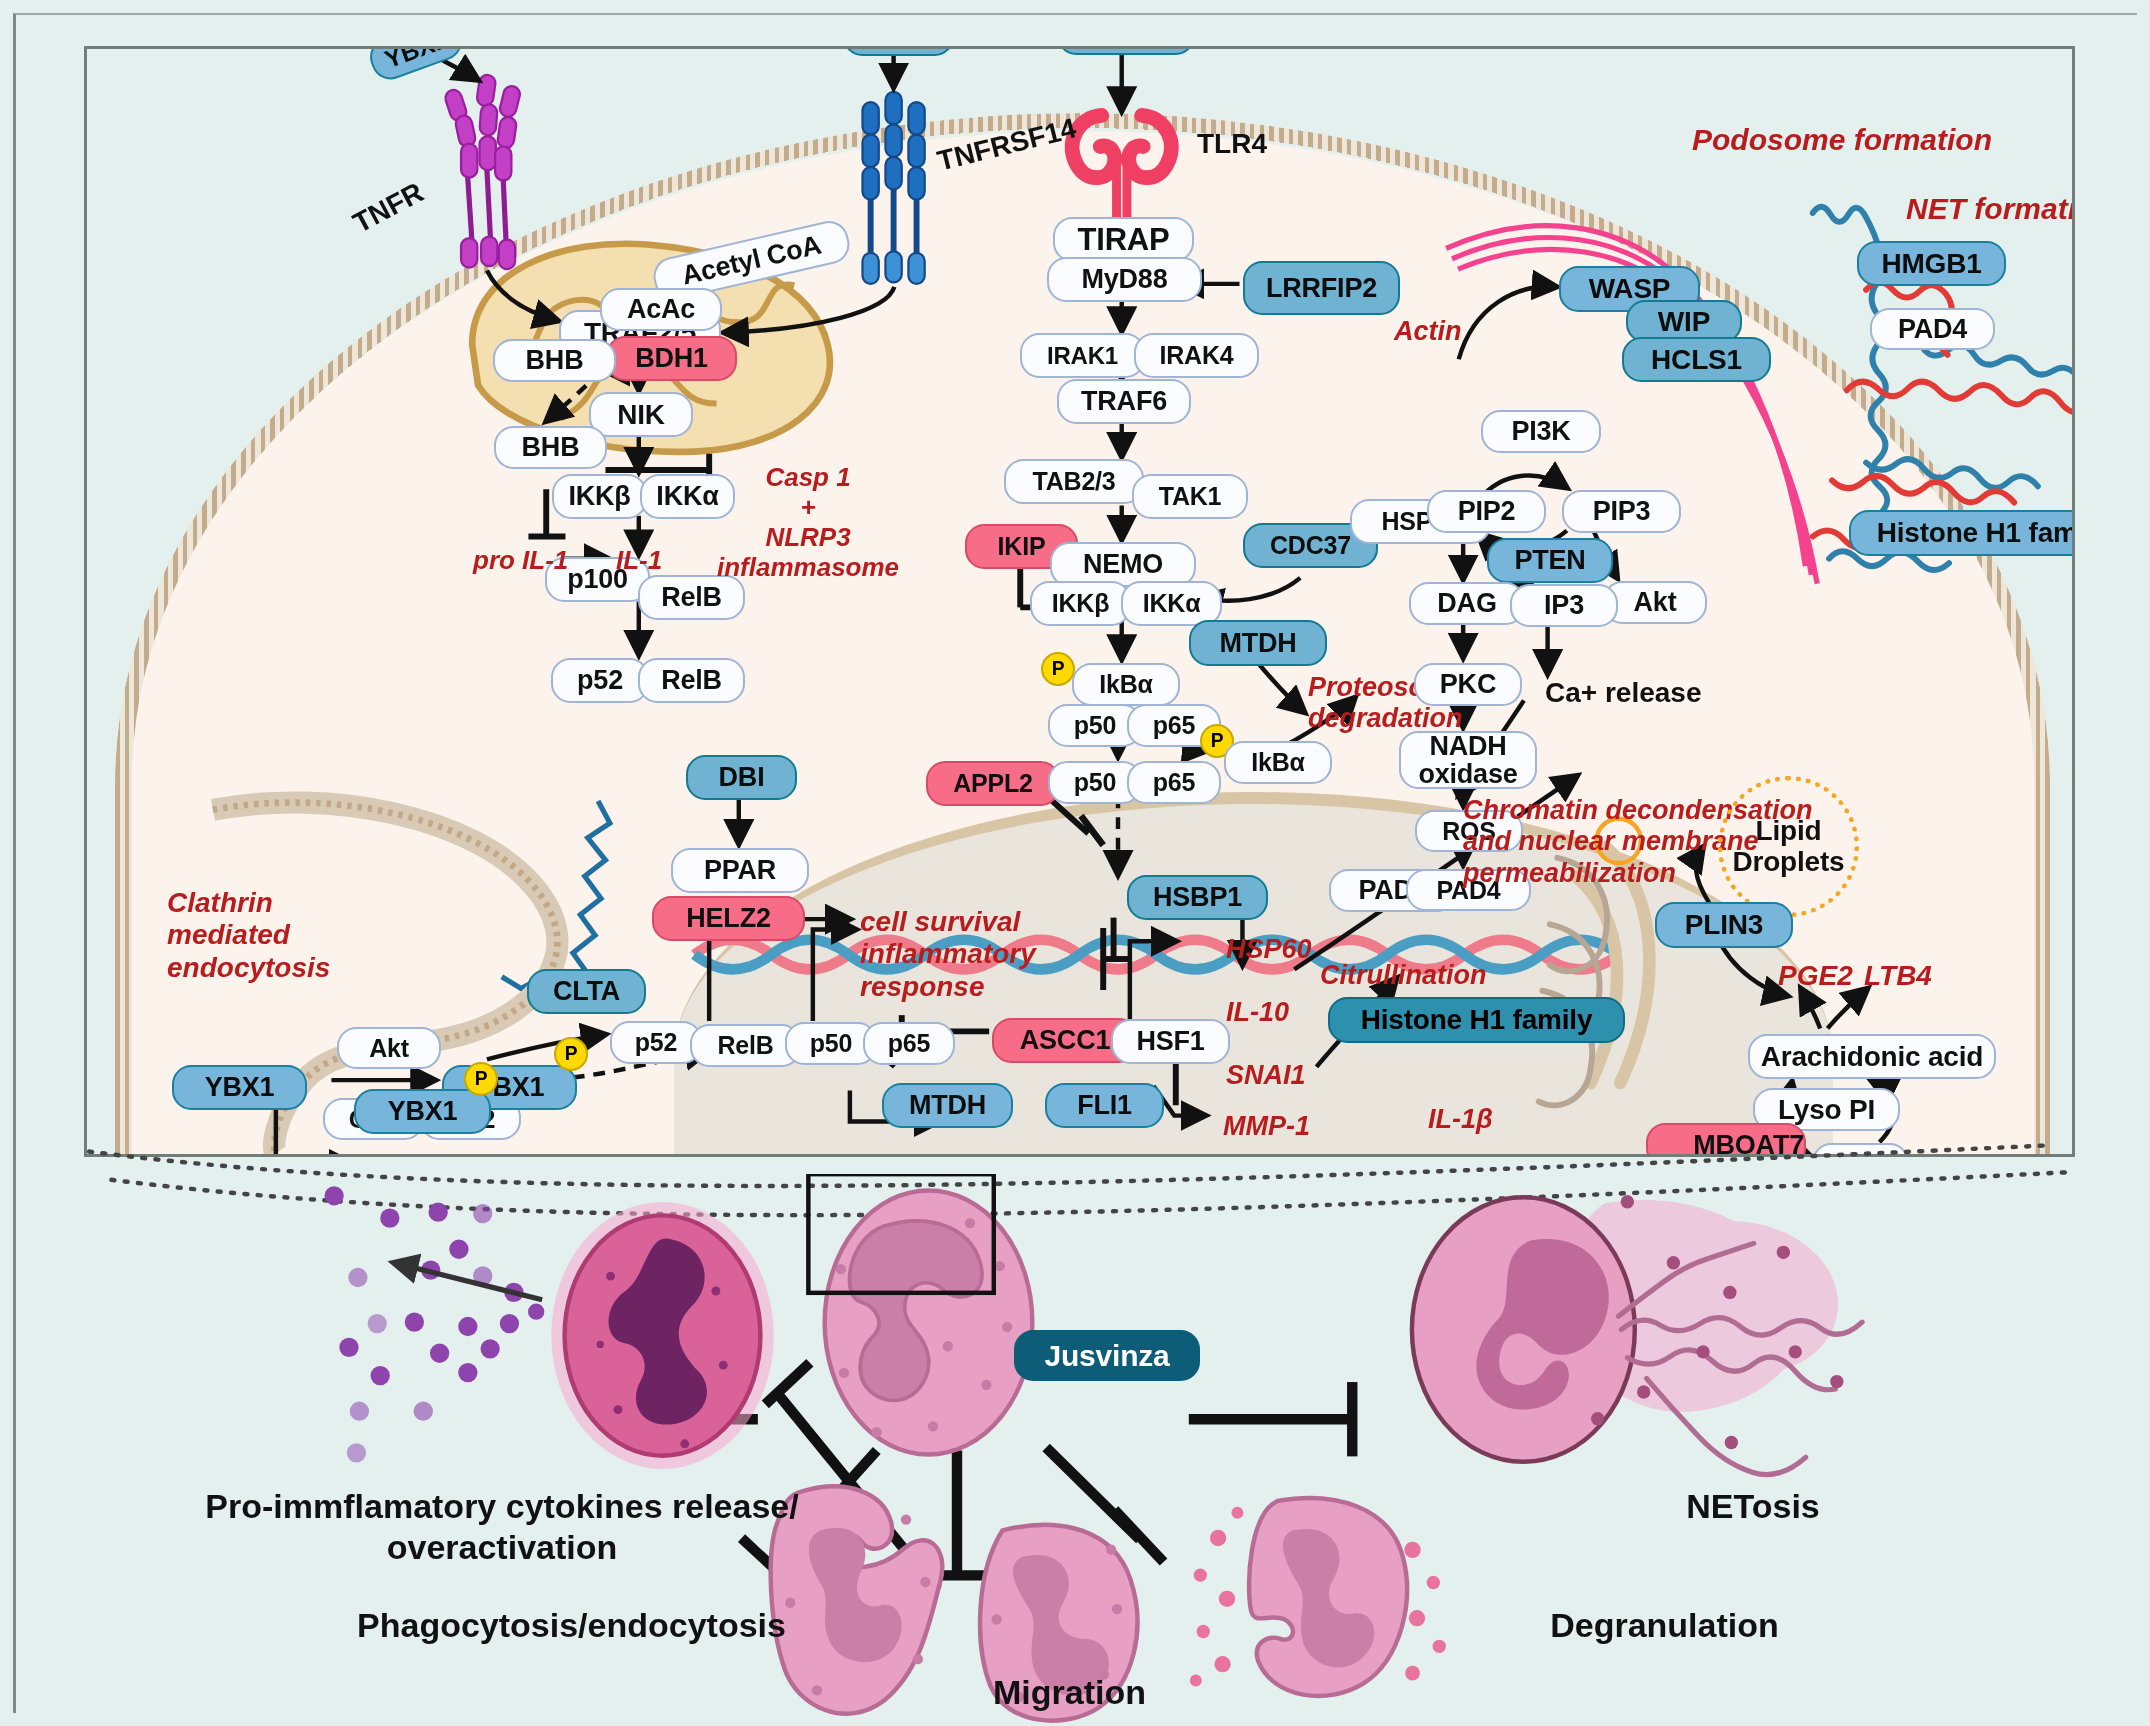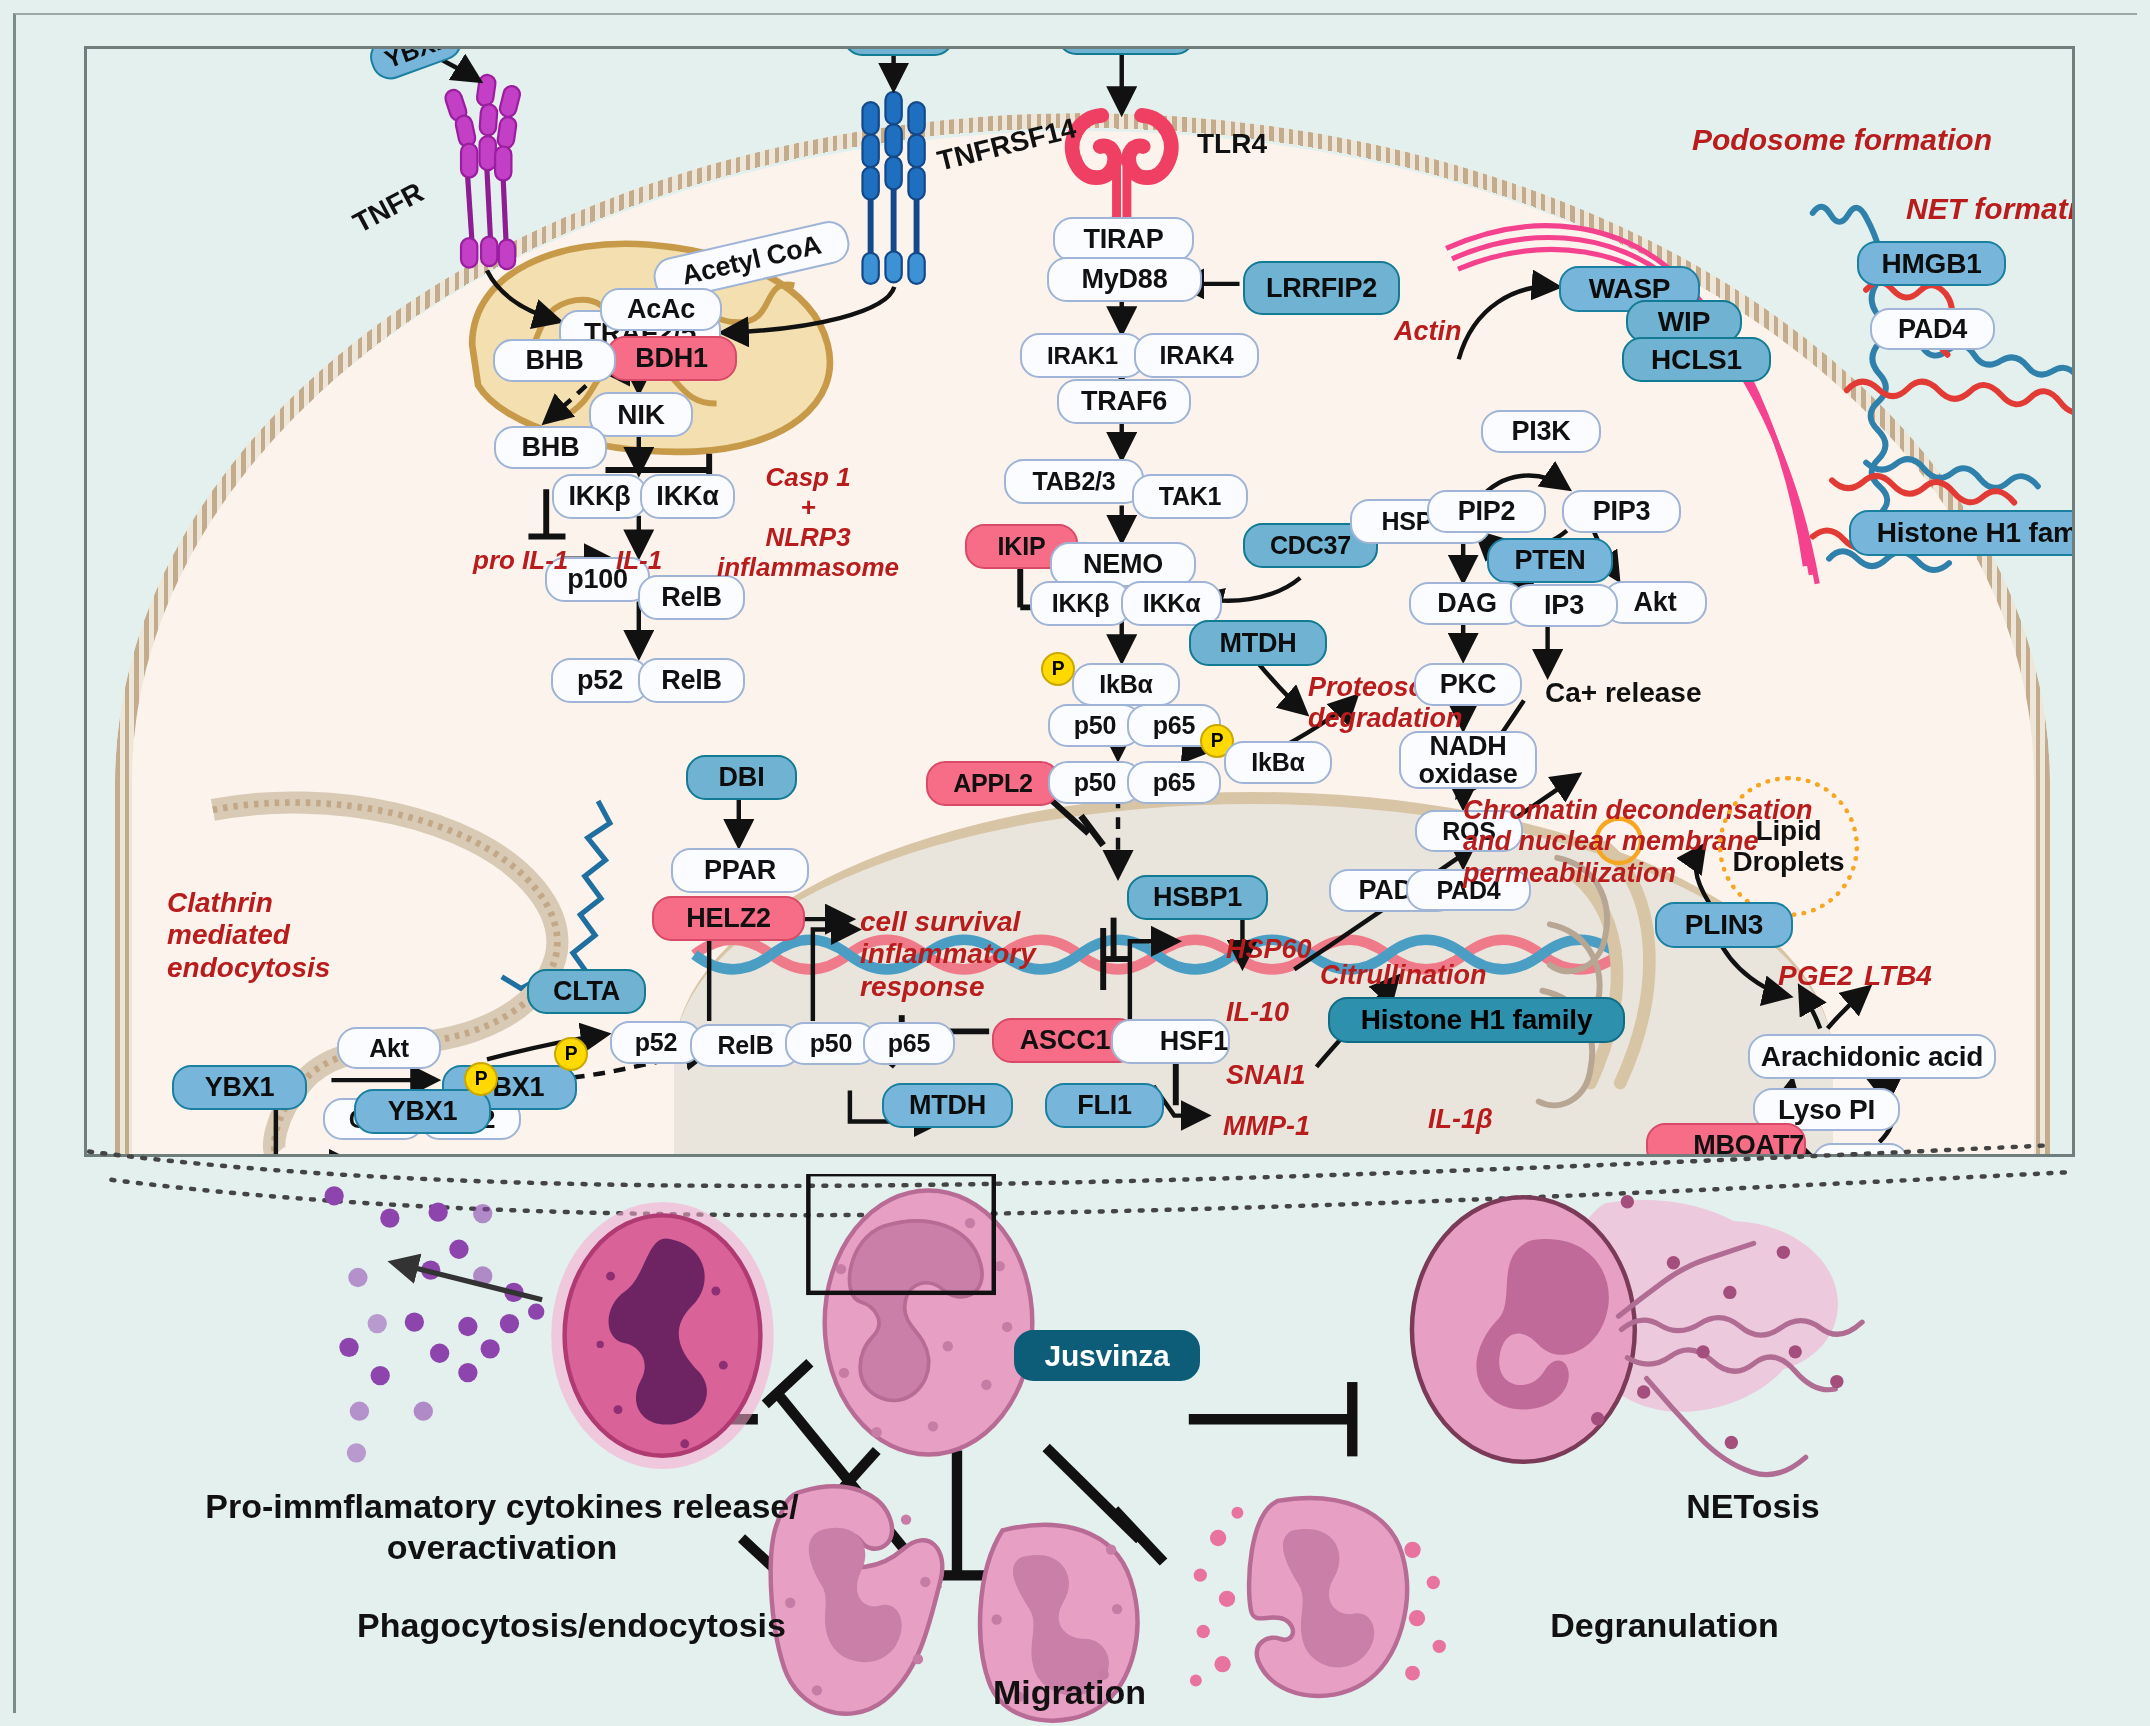--- a/index.html
+++ b/index.html
@@ -387,21 +387,21 @@
     <div class="node n-white" style="left:551px;top:526px;width:107px;height:45px;font-size:27px;">
       <span>RelB</span>
       </div>
     <div class="node n-white" style="left:464px;top:609px;width:98px;height:45px;font-size:27px;">
       <span>p52</span>
       </div>
     <div class="node n-white" style="left:551px;top:609px;width:107px;height:45px;font-size:27px;">
       <span>RelB</span>
       </div>
 
-    <div class="node n-white" style="left:966px;top:168px;width:141px;height:45px;font-size:27px;">
+    <div class="node n-white" style="left:966px;top:168px;width:141px;height:45px;font-size:31px;">
       <span>TIRAP</span>
       </div>
     <div class="node n-white" style="left:960px;top:208px;width:155px;height:45px;font-size:27px;">
       <span>MyD88</span>
       </div>
     <div class="node n-blue" style="left:1156px;top:212px;width:157px;height:54px;font-size:27px;">
       <span>LRRFIP2</span>
       </div>
     <div class="node n-white" style="left:933px;top:284px;width:125px;height:45px;font-size:24px;">
       <span>IRAK1</span>
@@ -561,21 +561,21 @@
     <div class="node n-bluelt" style="left:795px;top:1034px;width:131px;height:45px;font-size:27px;">
       <span>MTDH</span>
       </div>
 
     <div class="node n-bluelt" style="left:958px;top:1034px;width:119px;height:45px;font-size:27px;">
       <span>FLI1</span>
       </div>
     <div class="node n-blue" style="left:1040px;top:826px;width:141px;height:45px;font-size:27px;">
       <span>HSBP1</span>
       </div>
-    <div class="node n-white" style="left:1024px;top:970px;width:119px;height:45px;font-size:27px;justify-content:flex-end;">
+    <div class="node n-white" style="left:1024px;top:970px;width:119px;height:45px;font-size:27px;">
       <span>HSF1</span>
       </div>
     <div class="node n-teal" style="left:1241px;top:948px;width:297px;height:46px;font-size:28px;">
       <span>Histone H1 family</span>
       </div>
     <div class="node n-white" style="left:1242px;top:820px;width:128px;height:43px;font-size:27px;">
       <span>PAD4</span>
       </div>
 
     <div class="lbl-i" style="left:1094px;top:854px;font-size:27px;">

